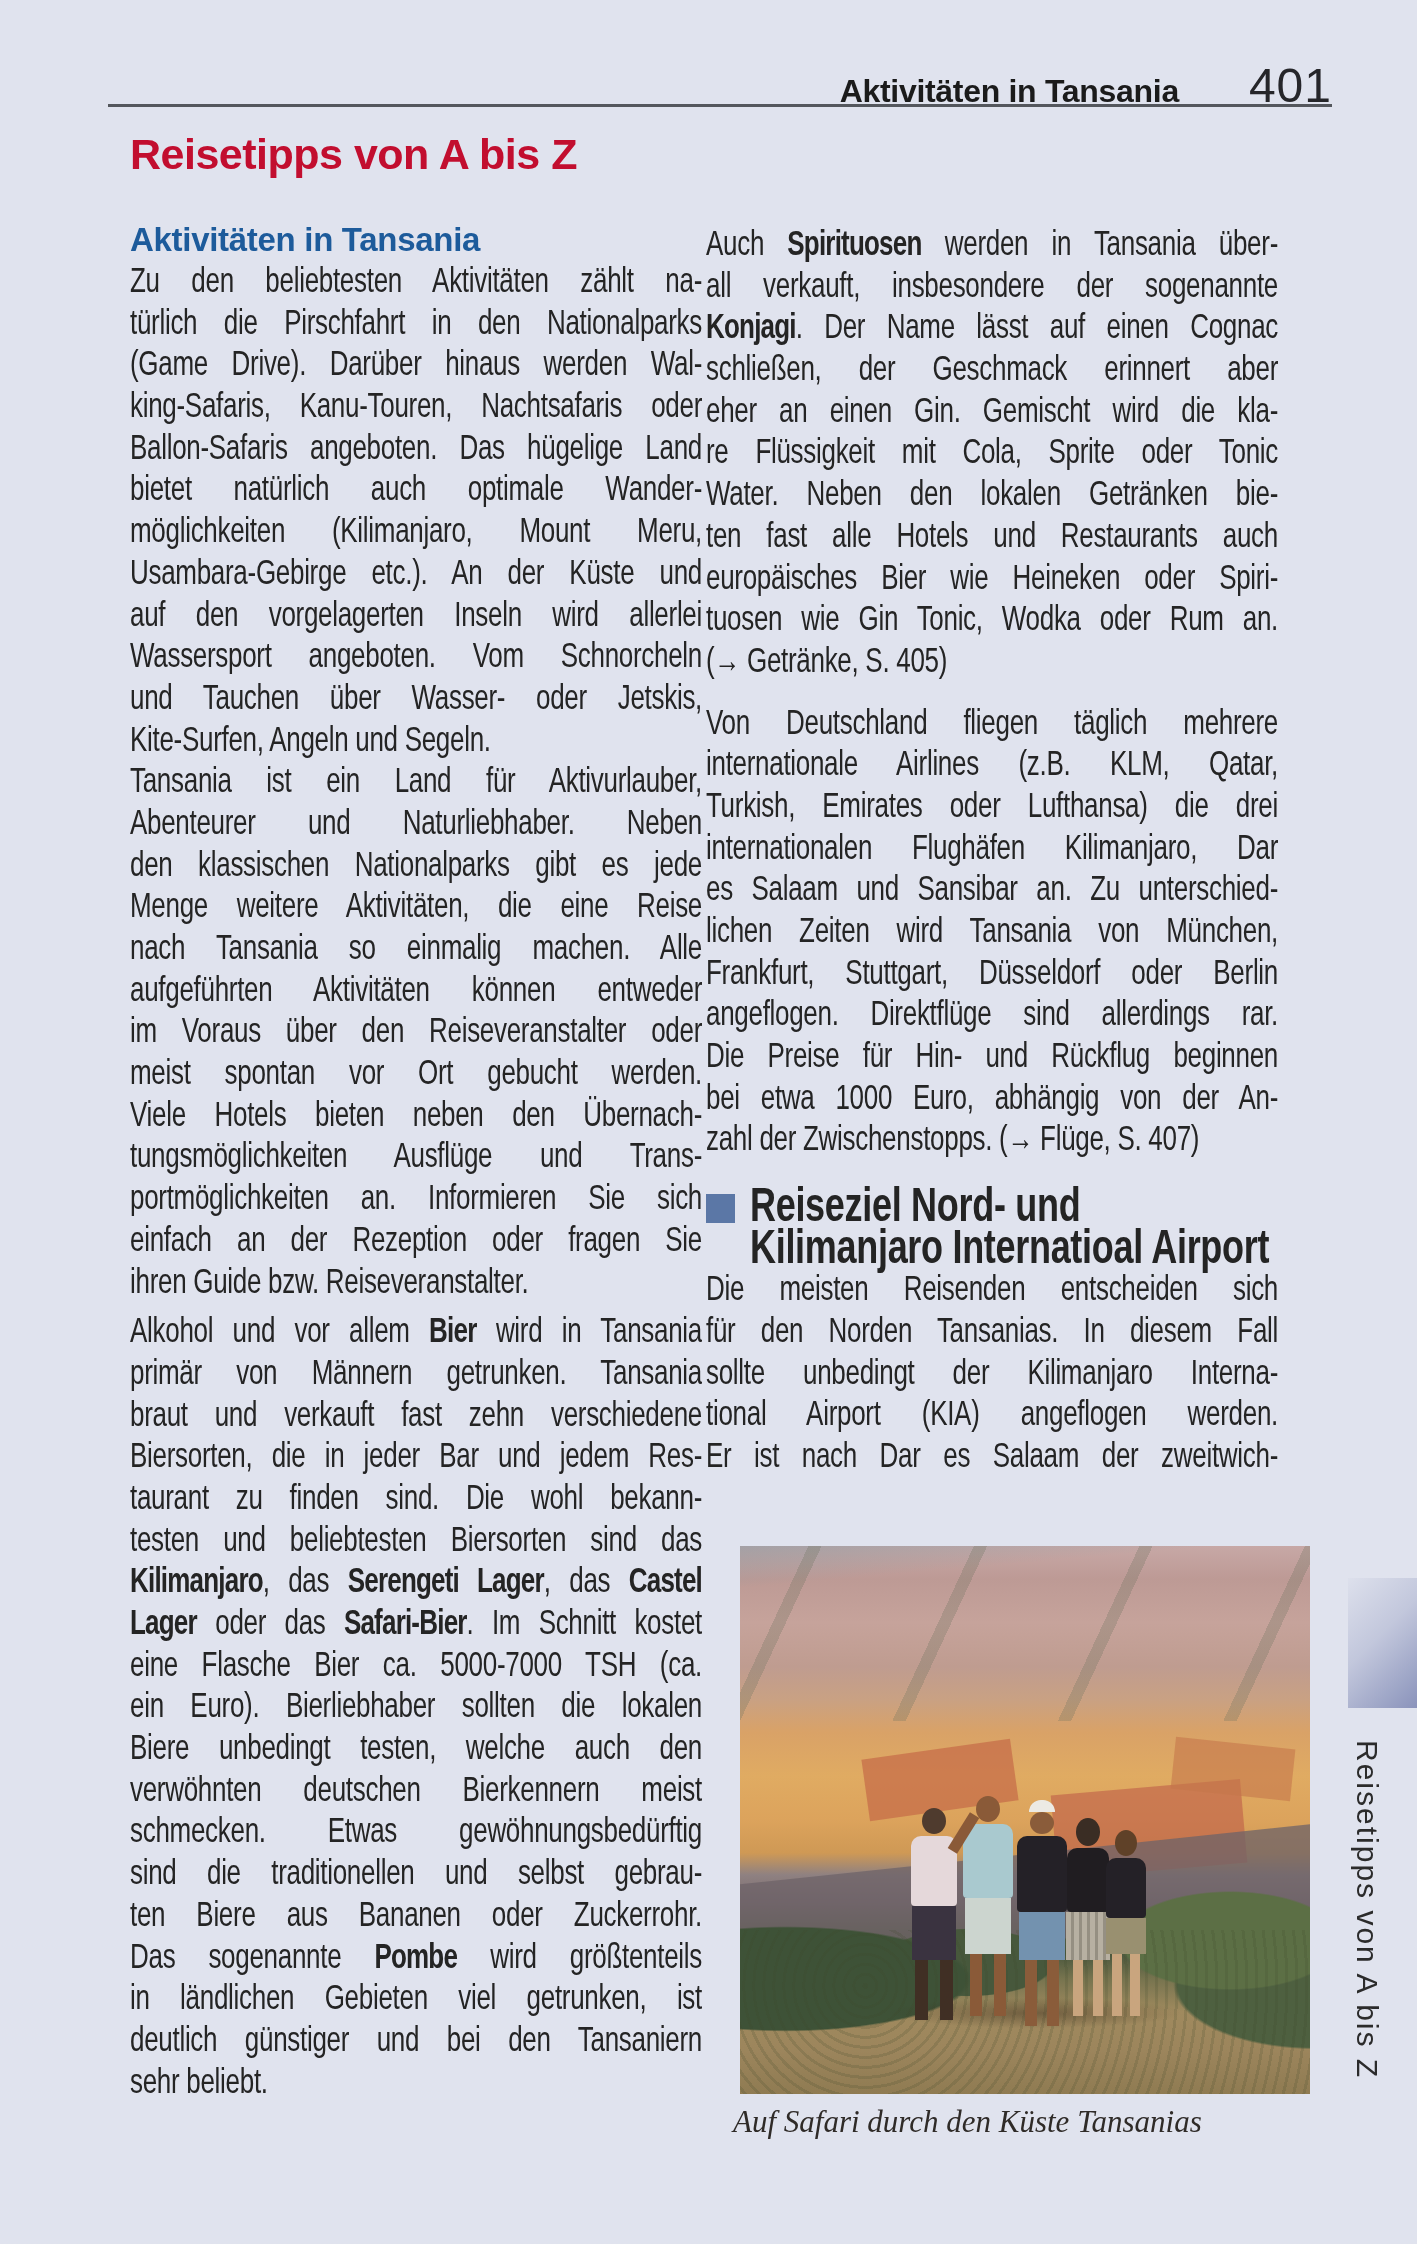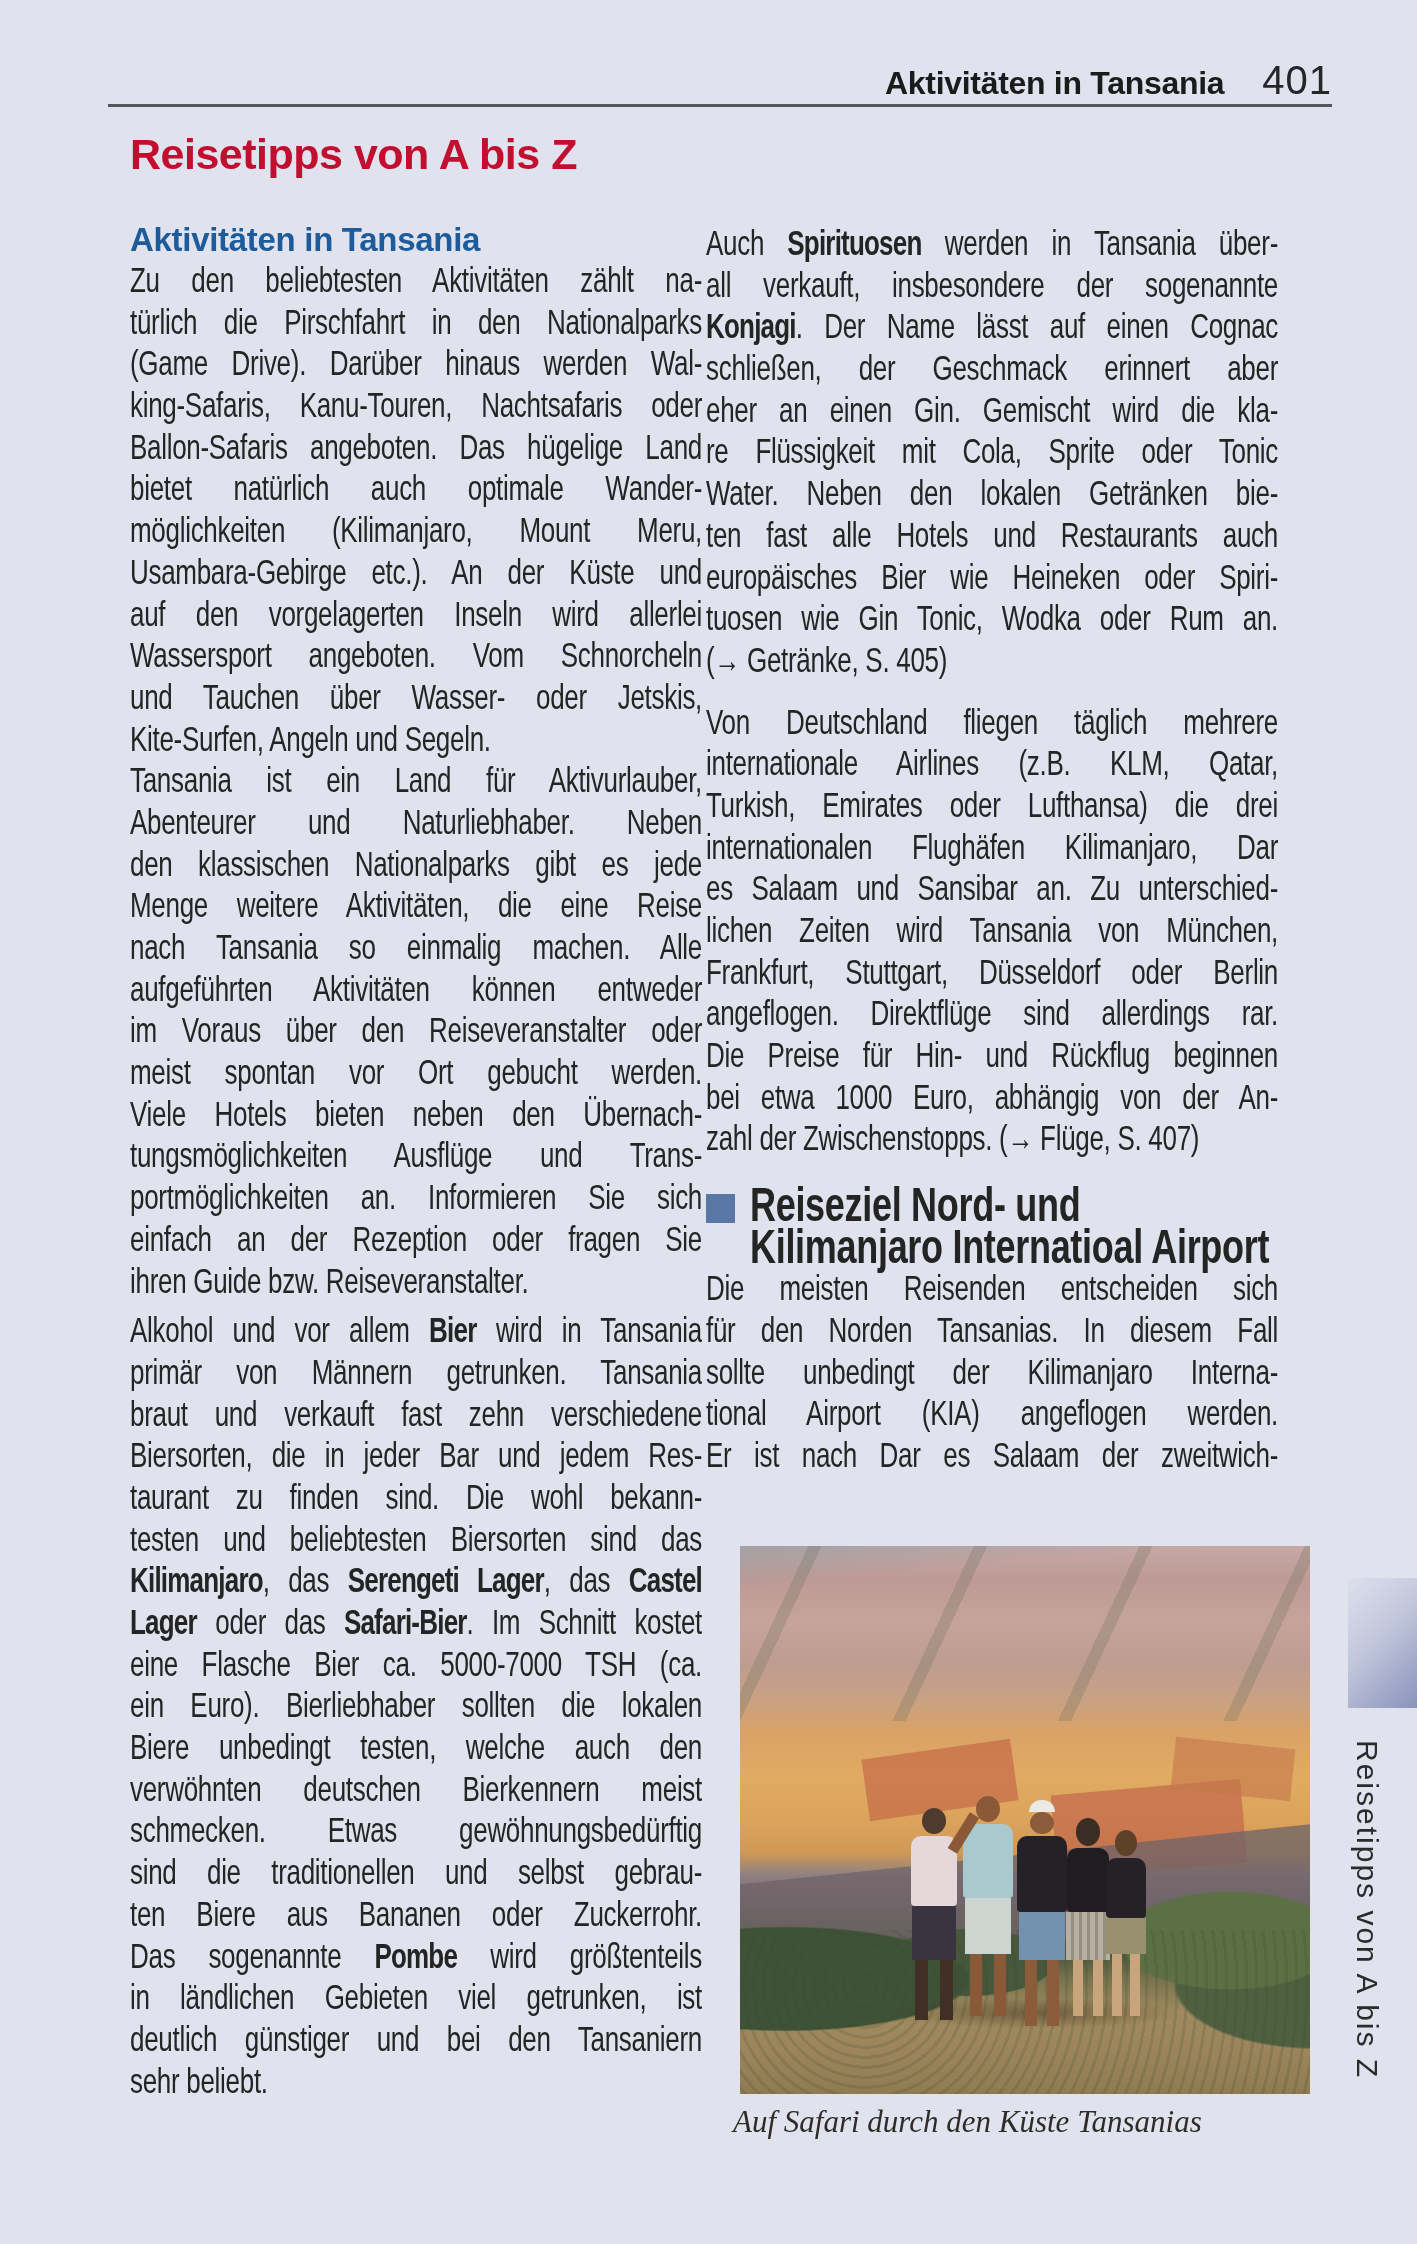--- a/index.html
+++ b/index.html
@@ -5,21 +5,21 @@
   html,body{margin:0;padding:0;}
   body{
     width:1417px;height:2244px;position:relative;overflow:hidden;
     background:#e0e3ee;color:#242424;
     font-family:"Liberation Sans","DejaVu Sans",sans-serif;
   }
   
   .running-head{position:absolute;top:58px;left:108px;width:1224px;
     display:flex;justify-content:flex-end;align-items:baseline;gap:38px;}
   .rh-title{font-weight:bold;font-size:32px;color:#1b1b1b;letter-spacing:-0.3px;}
-  .rh-num{font-size:40px;color:#26262a;letter-spacing:1px;}
+  .rh-num{font-size:48px;color:#26262a;letter-spacing:1px;margin-left:32px;}
   .rule{position:absolute;top:104px;left:108px;width:1224px;height:3px;background:#54575d;}
   
   #page-title{position:absolute;left:130px;top:130px;margin:0;
     font-size:43px;font-weight:bold;color:#c20e2f;letter-spacing:-0.5px;}
   
   .col{position:absolute;width:572px;font-size:26px;line-height:41.7px;letter-spacing:-0.3px;}
   #col-left{left:130px;top:218px;}
   #col-right{left:706px;top:225px;}
   h2.sect{font-size:33px;line-height:44px;font-weight:bold;color:#1d5b9b;
     margin:0;letter-spacing:-0.3px;}

